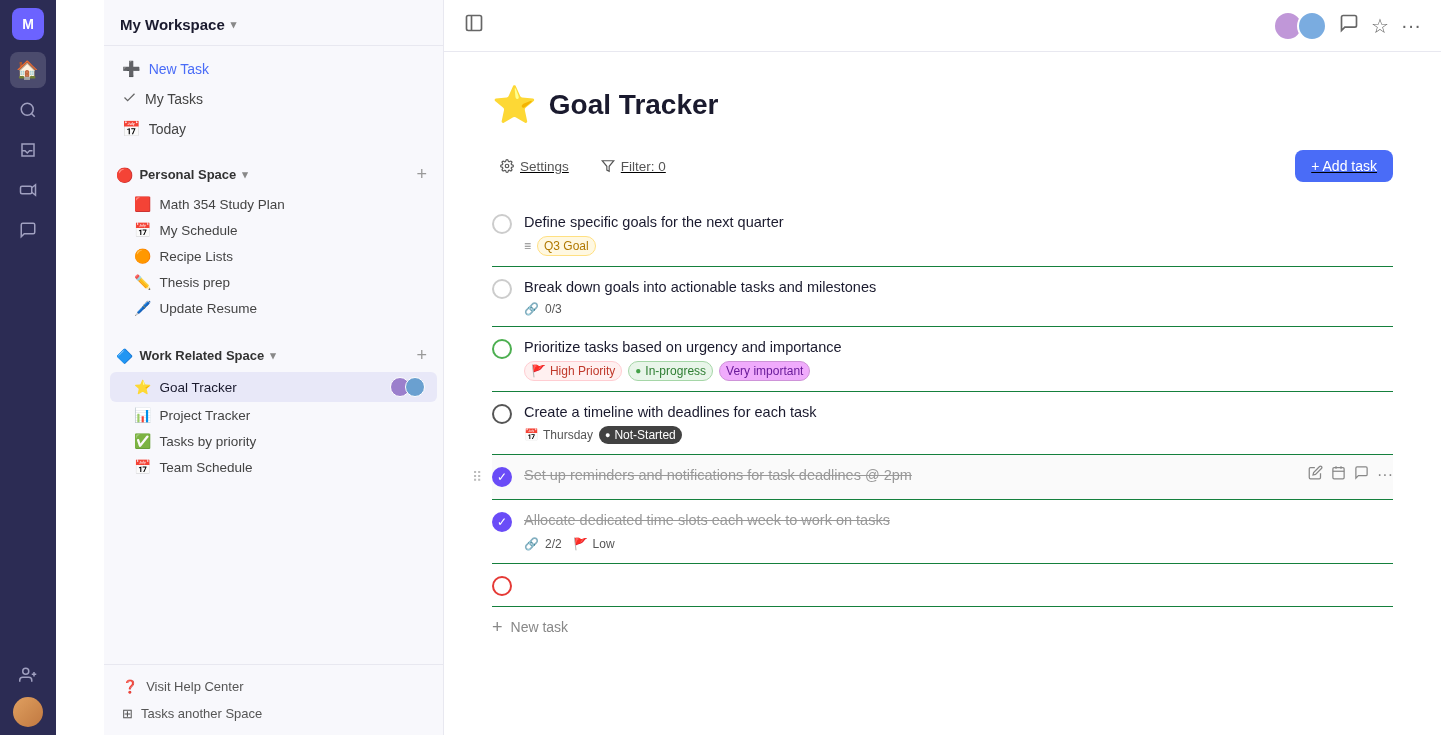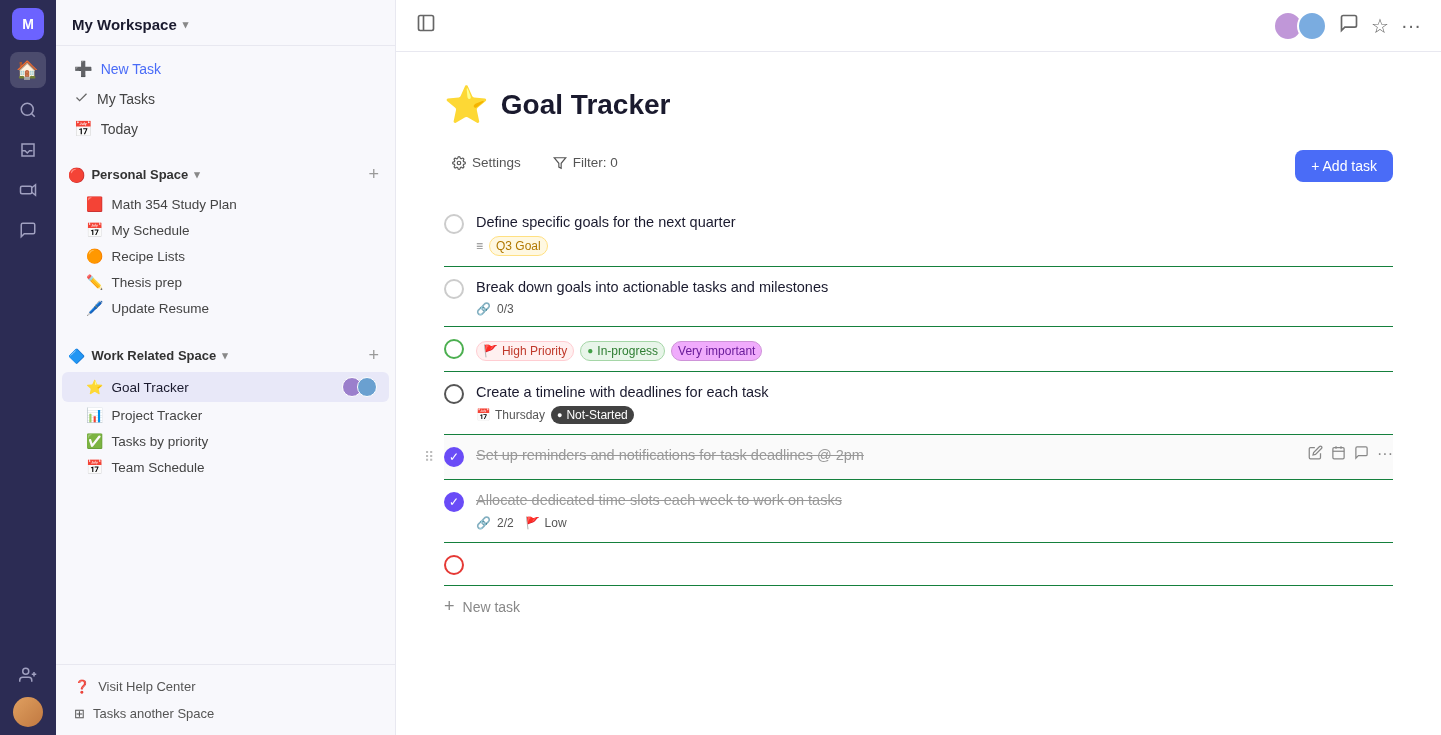--- a/index.html
+++ b/index.html
@@ -48,20 +48,21 @@
 
     
     .left-panel {
       width: 340px;
       background: #f8f8fc;
       border-right: 1px solid #e8e8f0;
       display: flex;
       flex-direction: column;
       flex-shrink: 0;
       overflow-y: auto;
+      margin-left: 48px;
     }
     .left-panel-header {
       display: flex; align-items: center; justify-content: space-between;
       padding: 16px 16px 12px;
       border-bottom: 1px solid #e8e8f0;
     }
     .workspace-name {
       display: flex; align-items: center; gap: 6px;
       font-weight: 600; font-size: 15px; color: #1a1a2e;
       cursor: pointer;
@@ -165,22 +166,23 @@
       display: flex; align-items: center; gap: 12px;
       margin-bottom: 24px;
     }
     .page-title-emoji { font-size: 36px; }
     .page-title {
       font-size: 28px; font-weight: 700; color: #1a1a2e;
     }
 
     
     .content-toolbar {
-      display: flex; align-items: flex-start; justify-content: space-between;
+      display: flex; align-items: center; justify-content: space-between;
       margin-bottom: 20px;
+      text-decoration: underline;
     }
     .toolbar-left { display: flex; align-items: center; gap: 16px; }
     .toolbar-btn {
       display: flex; align-items: center; gap: 6px;
       font-size: 13.5px; color: #555;
       cursor: pointer;
       padding: 5px 8px;
       border-radius: 6px;
     }
     .add-task-btn {
@@ -487,20 +489,21 @@
           <div class="task-meta">
             <span style="color:#888;font-size:12px;">🔗</span>
             <span style="font-size:12px;color:#555;">0/3</span>
           </div>
         </div>
       </div>
 
       <div class="task-row">
         <div class="task-checkbox in-progress" style="border-color:#4caf50;border-width:2.5px;"></div>
         <div class="task-body">
+          <div class="task-name">Prioritize tasks based on urgency and importance</div>
           <div class="task-meta">
             <span class="tag tag-high">
               <span style="color:#e53935;">🚩</span> High Priority
             </span>
             <span class="tag tag-inprogress">
               <span style="color:#43a047;font-size:10px;">●</span> In-progress
             </span>
             <span class="tag tag-important">Very important</span>
           </div>
         </div>

